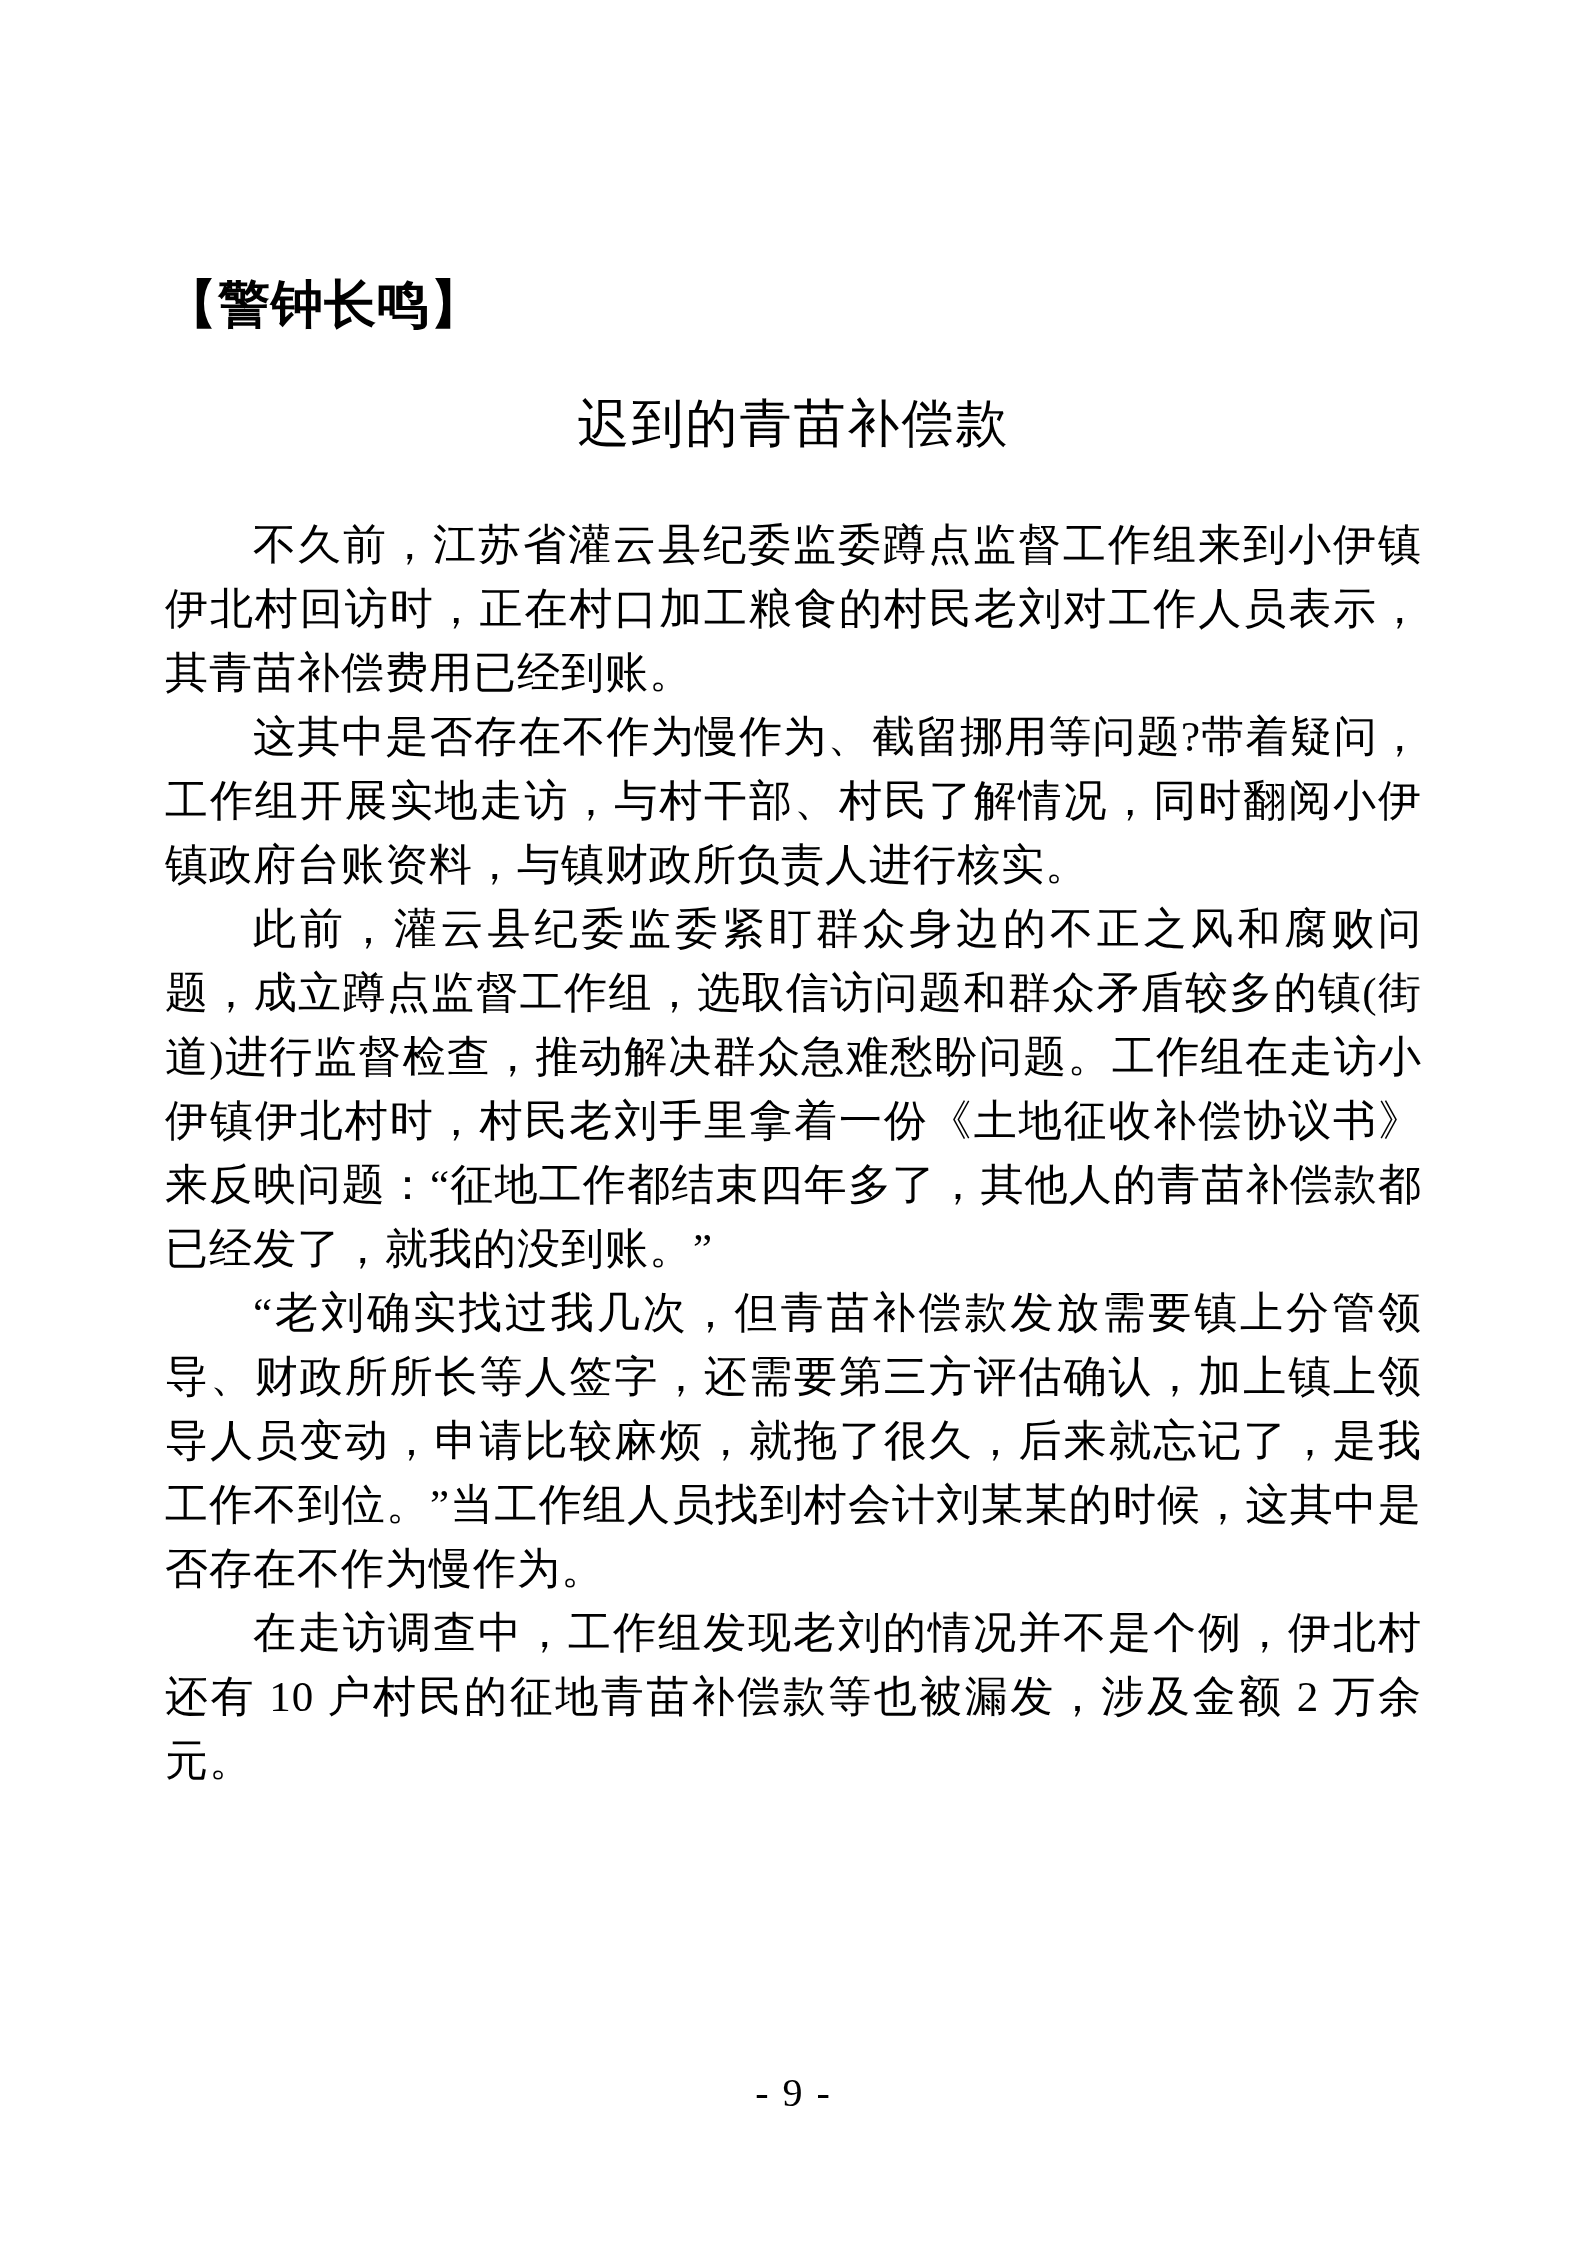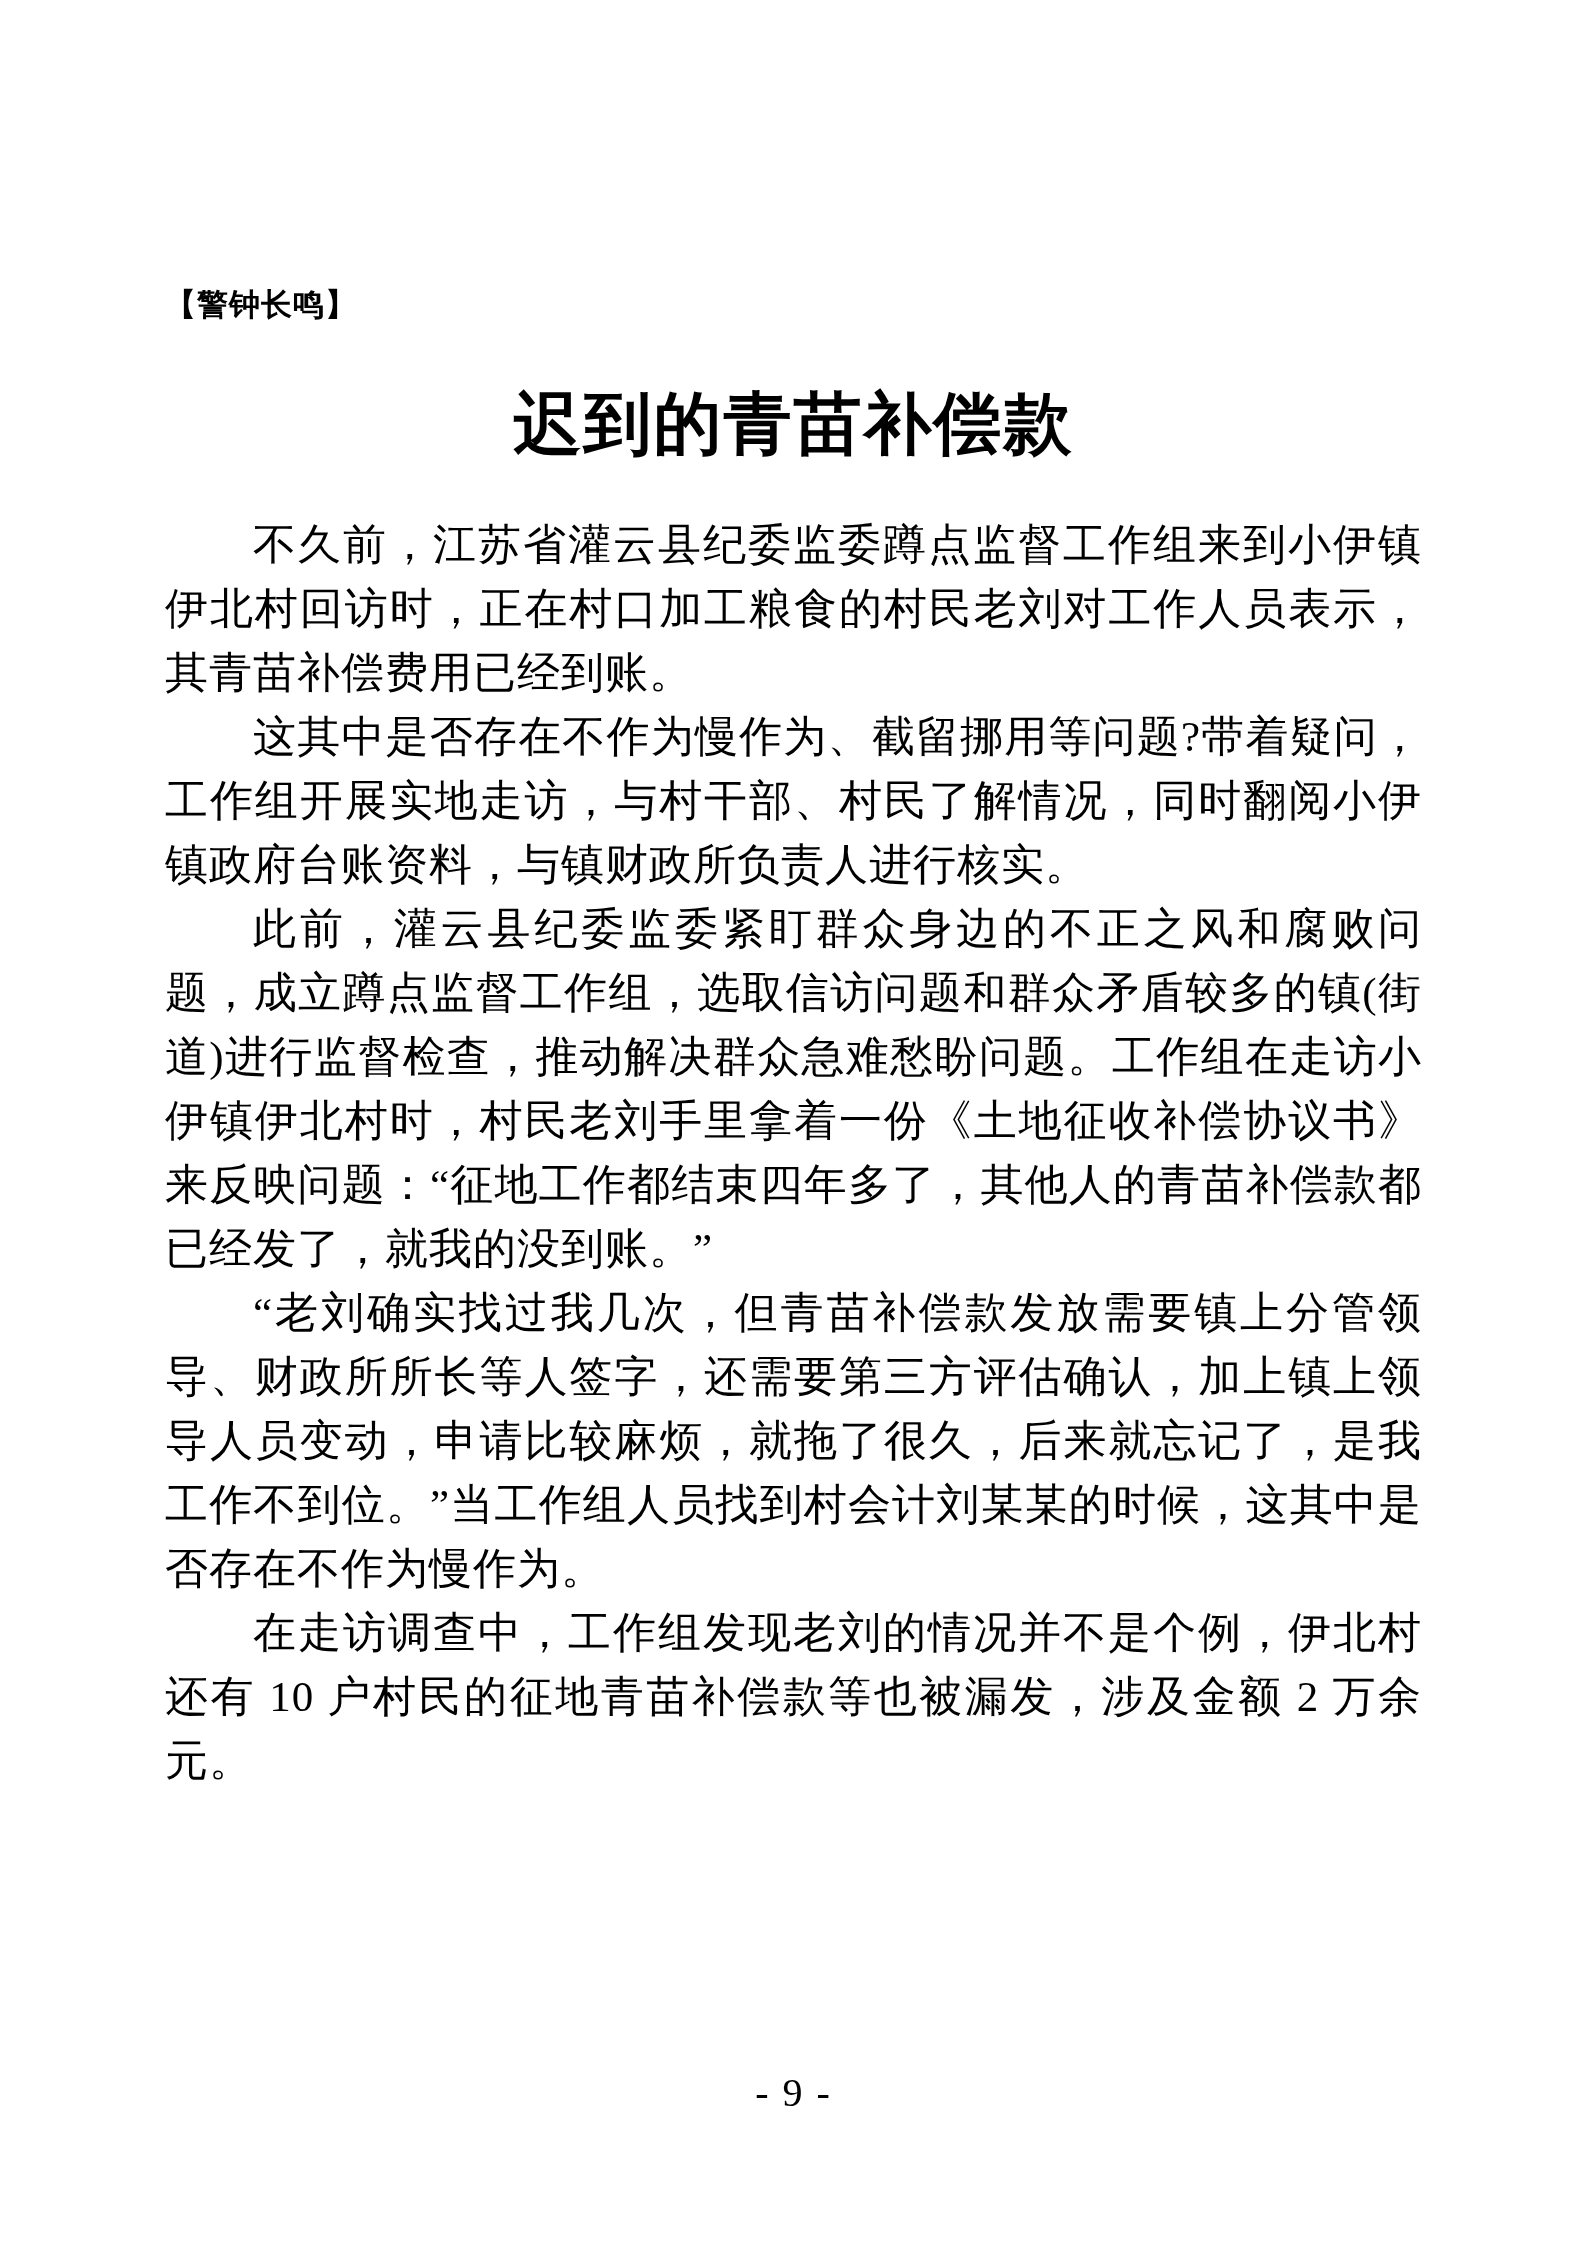--- a/index.html
+++ b/index.html
@@ -30,30 +30,30 @@
     text-justify: inter-ideograph;
     letter-spacing: 1px;
     font-weight: 400;
   }
   .para.indent {
     text-indent: 88px;
   }
   .section-header {
     margin: 0;
     margin-top: 88px;
-    font-size: 31px;
+    font-size: 52px;
     line-height: 64px;
     font-weight: 700;
     letter-spacing: 1px;
   }
   .article-title {
     margin: 50px 0 0 0;
-    font-size: 68px;
+    font-size: 52px;
     line-height: 74px;
-    font-weight: 700;
+    font-weight: 400;
     text-align: center;
     letter-spacing: 2px;
   }
   .article-body {
     margin-top: 52px;
   }
   .page-footer {
     position: absolute;
     left: 0;
     right: 0;

